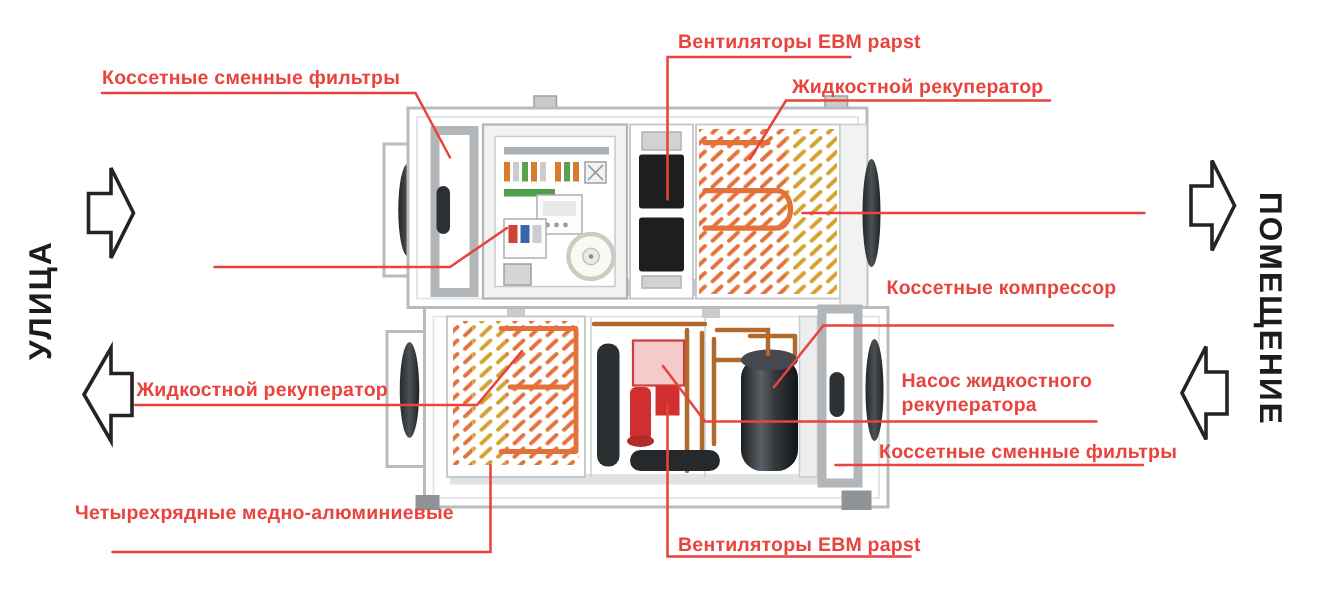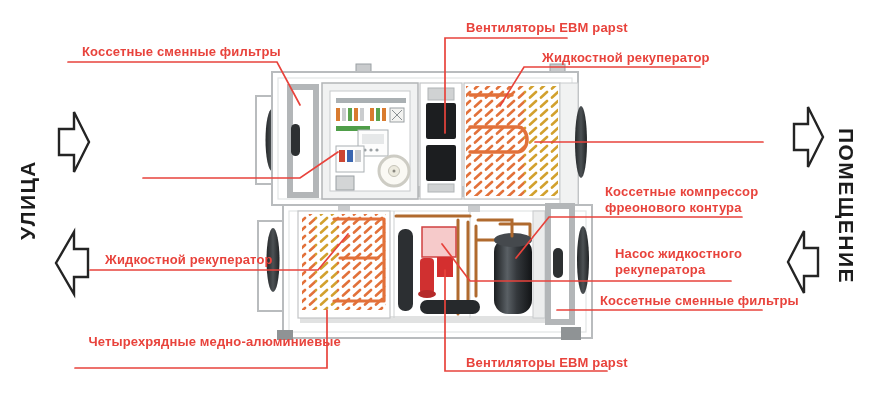--- a/index.html
+++ b/index.html
@@ -3,23 +3,23 @@
 <meta charset="utf-8">
 <style>
   html,body{margin:0;padding:0;background:#ffffff;}
   #stage{
     position:relative;width:884px;height:400px;background:#ffffff;overflow:hidden;
     font-family:"Liberation Sans","DejaVu Sans",sans-serif;
   }
   #stage svg{position:absolute;left:0;top:0;}
   .lbl{
     position:absolute;color:#e8433c;font-size:13px;font-weight:bold;
-    letter-spacing:.15px;line-height:16px;white-space:nowrap;margin-left:14px;
+    letter-spacing:.15px;line-height:16px;white-space:nowrap;
   }
-  .lbl.r{text-align:right;}
+  .lbl.r{}
   .side-label{
     position:absolute;color:#1c1c1c;font-size:21px;font-weight:bold;
     letter-spacing:1.5px;text-align:center;white-space:nowrap;
   }
   #side-street{left:-32px;top:188px;width:120px;transform:rotate(-90deg);}
   #side-room{left:756px;top:194px;width:180px;transform:rotate(90deg);}
 </style>
 </head>
 <body>
 
@@ -209,21 +209,20 @@
   </svg>
 
   <div class="lbl" style="left:68px;top:44px">Коссетные сменные фильтры</div>
   <div class="lbl" style="left:452px;top:20px">Вентиляторы EBM papst</div>
   <div class="lbl" style="left:528px;top:50px">Жидкостной рекуператор</div>
 
 
 
   <div class="lbl" style="left:591px;top:184px">
     <div>Коссетные компрессор</div>
-    <div>фреонового контура</div>
   </div>
 
   <div class="lbl" style="left:601px;top:246px">
     <div>Насос жидкостного</div>
     <div>рекуператора</div>
   </div>
 
   <div class="lbl" style="left:586px;top:293px">Коссетные сменные фильтры</div>
   <div class="lbl" style="left:91px;top:252px">Жидкостной рекуператор</div>
 

